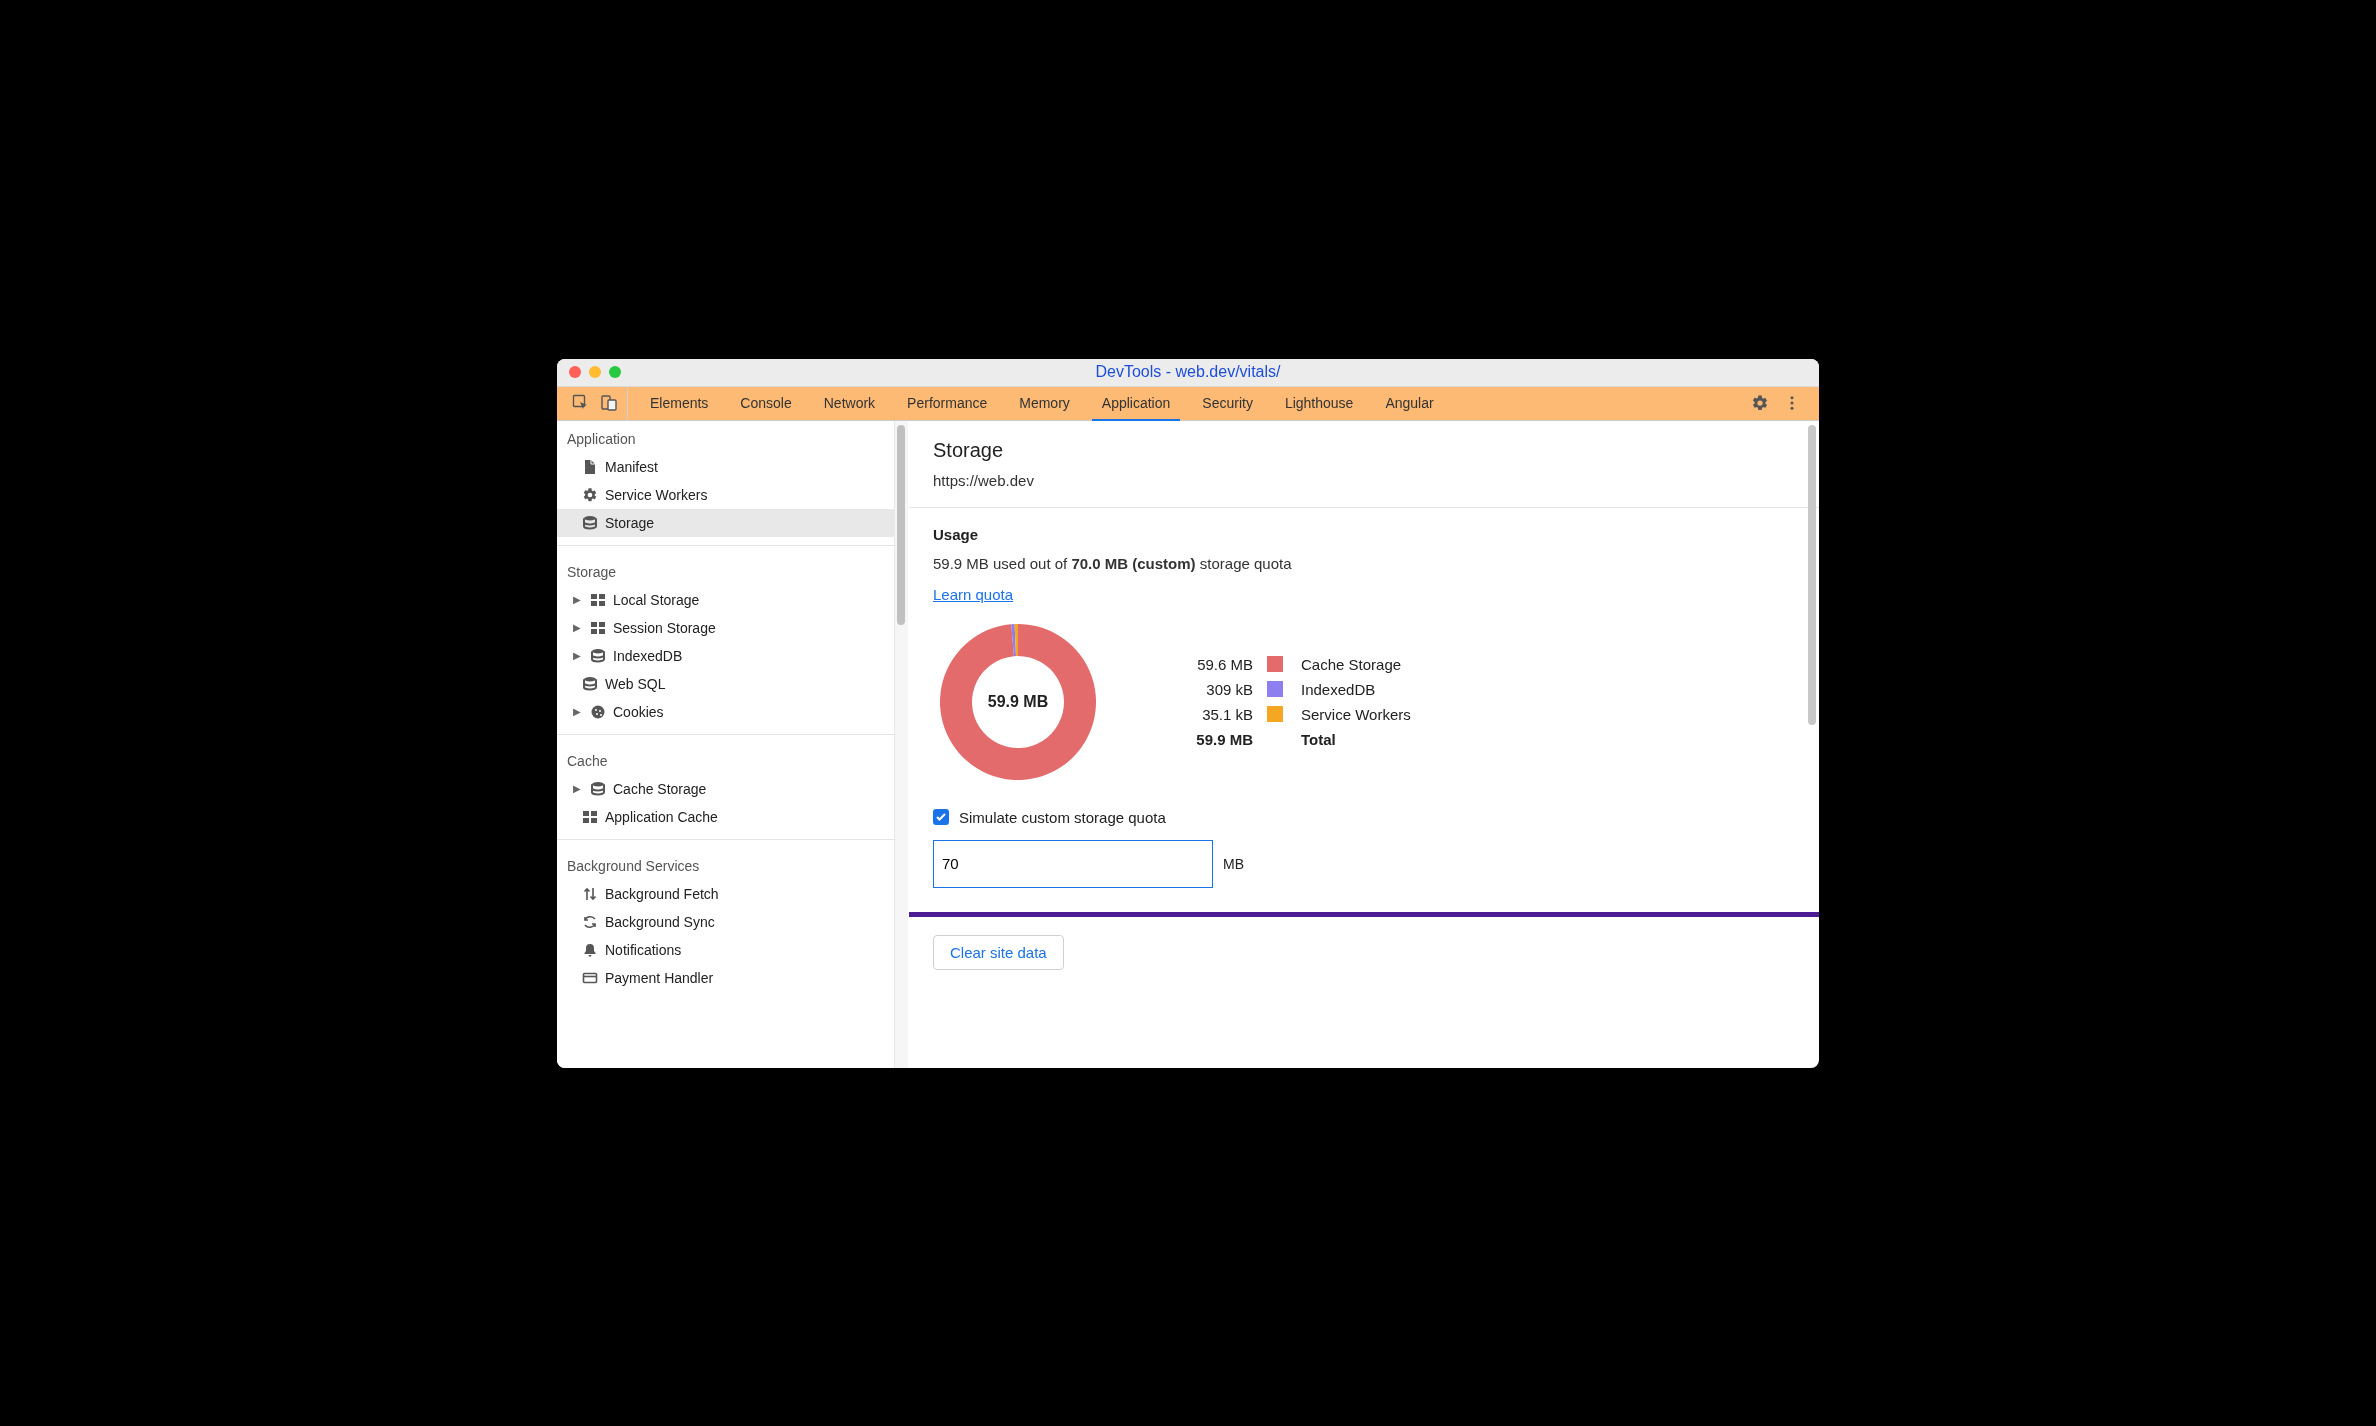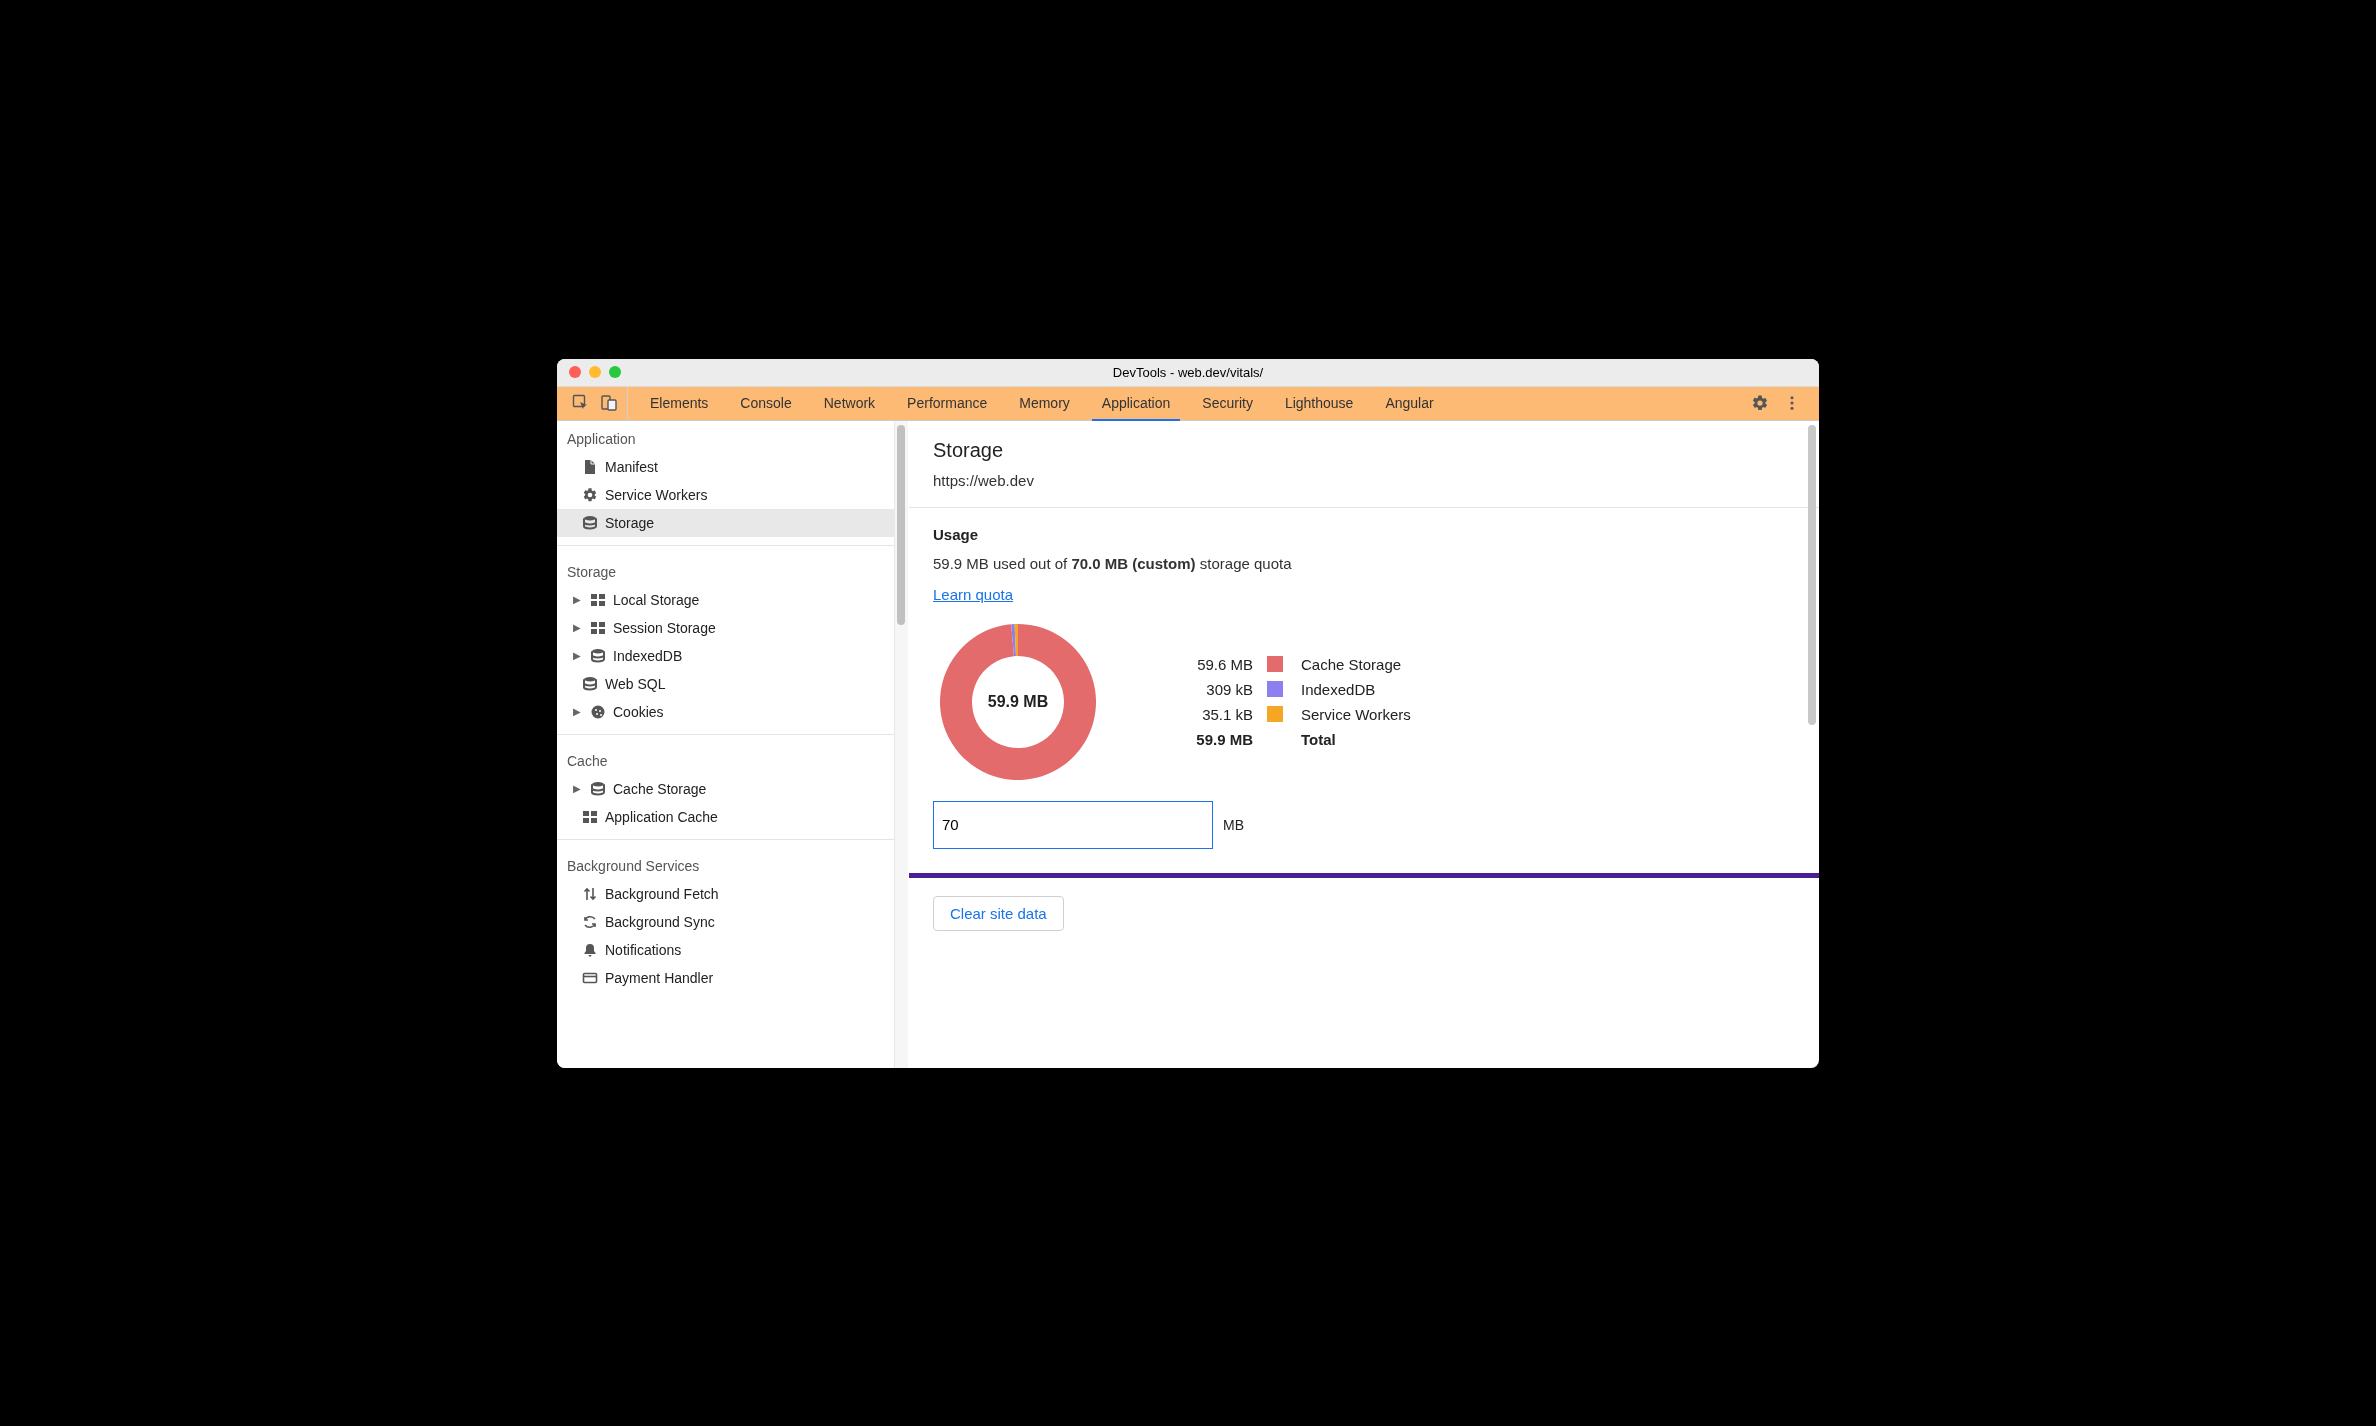--- a/index.html
+++ b/index.html
@@ -40,22 +40,22 @@
     padding-left: 12px;
   }
   .tl { width: 12px; height: 12px; border-radius: 50%; }
   .tl.red { background: #ff5f57; }
   .tl.yellow { background: #febc2e; }
   .tl.green { background: #28c840; }
   .title {
     position: absolute;
     left: 0; right: 0;
     text-align: center;
-    font-size: 13px;
-    color: #000000;
+    font-size: 16px;
+    color: #1d4ed8;
     pointer-events: none;
   }
   
   .tabstrip {
     height: 34px;
     background: #fdba74;
     border-bottom: 1px solid #ccc;
     display: flex;
     align-items: stretch;
     padding: 0 6px;
@@ -552,20 +552,28 @@
               <div class="lbl">IndexedDB</div>
               <div class="val">35.1 kB</div>
               <div class="sw" style="background: rgb(245, 166, 35);"></div>
               <div class="lbl">Service Workers</div>
               <div class="val" style="font-weight: 700;">59.9 MB</div>
               <div></div>
               <div class="lbl" style="font-weight: 700;">Total</div>
             </div>
         </div>
 
+        <div class="sim-row">
+          <div class="checkbox">
+            <svg width="12" height="12" viewBox="0 0 12 12">
+                <path d="M2 6 l2.5 2.5 L10 3" stroke="#fff" stroke-width="2" fill="none"></path>
+              </svg>
+          </div>
+          <span>Simulate custom storage quota</span>
+        </div>
         <div class="quota-input-row">
           <input class="quota-input" type="text" value="70" style="">
           <span>MB</span>
         </div>
       </div>
 
       <div class="clear-section">
         <button class="btn-outline">Clear site data</button>
       </div>
 

